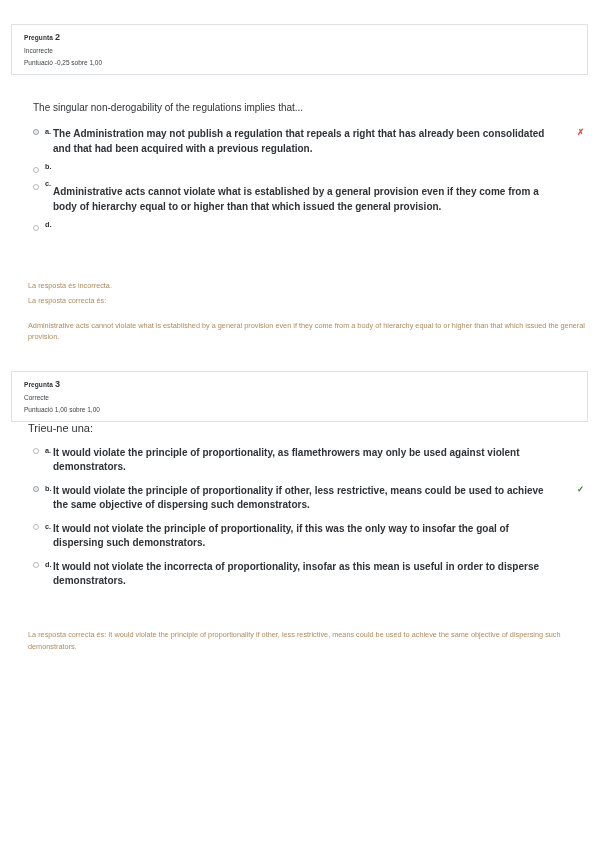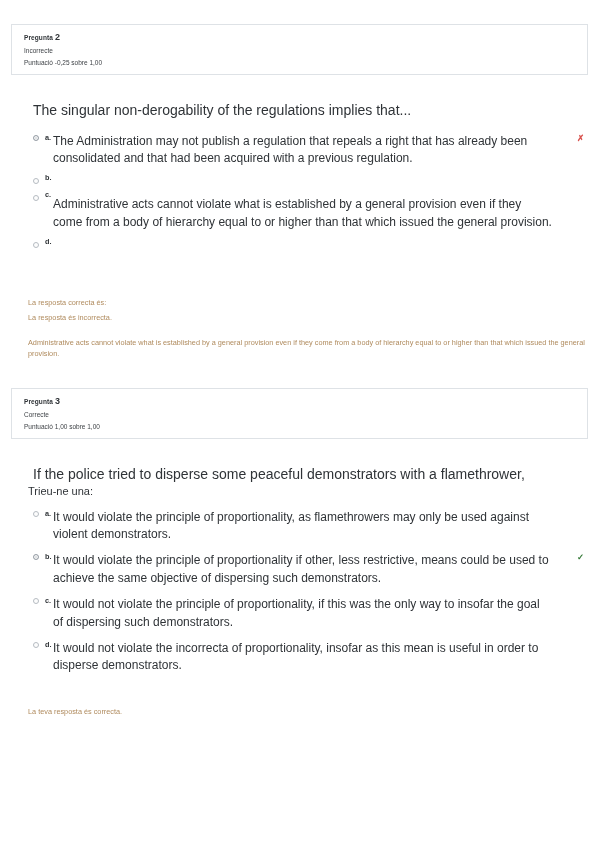--- a/index.html
+++ b/index.html
@@ -45,21 +45,21 @@
     font-size: 6.5px;
     color: #3f4347;
     margin-bottom: 5px;
   }
   .qheader .qgrade {
     font-size: 6.5px;
     color: #3f4347;
   }
 
   .qtext {
-    font-size: 14px;
+    font-size: 10px;
     color: #2f3337;
     padding: 0 11px 0 33px;
     margin-top: 26px;
     line-height: 1.4;
   }
   .prompt {
     font-size: 11px;
     color: #2f3337;
     padding: 0 11px 0 28px;
   }
@@ -92,25 +92,26 @@
   .letter {
     font-size: 7.3px;
     font-weight: bold;
     color: #2f3337;
     width: 14px;
     flex: 0 0 auto;
     padding-left: 6px;
     line-height: 1.35;
   }
   .atext {
-    font-size: 12px;
+    font-size: 10px;
     color: #2f3337;
     line-height: 1.45;
     flex: 1 1 auto;
     padding-right: 36px;
+    font-weight: bold;
   }
   .mark {
     position: absolute;
     right: 4px;
     top: 0px;
     font-size: 8.5px;
     font-weight: bold;
     line-height: 1.3;
   }
   .mark.wrong { color: #d9534f; }
@@ -180,40 +181,39 @@
 
       <div class="answer shift-d">
         <span class="radio"></span>
         <span class="letter">d.</span>
       </div>
     </div>
 
     <div class="spacer-1"></div>
 
     <div class="feedback">
+      <div class="line">La resposta és incorrecta.</div>
       <div class="line">La resposta correcta és:</div>
-      <div class="line">La resposta és incorrecta.</div>
       <div class="gap"></div>
       <div class="blk">Administrative acts cannot violate what is established by a general provision even if they come from a body of hierarchy equal to or higher than that which issued the general provision.</div>
     </div>
   </div>
 
   <div class="spacer-3"></div>
 
   <div class="question">
     <div class="qheader">
       <div class="qno">
         <span>Pregunta</span>
         <b>3</b>
       </div>
       <div class="qstate">Correcte</div>
       <div class="qgrade">Puntuació 1,00 sobre 1,00</div>
     </div>
 
-    <div class="qtext">If the police tried to disperse some peaceful demonstrators with a flamethrower,</div>
     <div class="prompt">Trieu-ne una:</div>
 
     <div class="answers">
       <div class="answer">
         <span class="radio"></span>
         <span class="letter">a.</span>
         <span class="atext">It would violate the principle of proportionality, as flamethrowers may only be used against violent demonstrators.</span>
       </div>
 
       <div class="answer">
@@ -232,18 +232,18 @@
       <div class="answer">
         <span class="radio"></span>
         <span class="letter">d.</span>
         <span class="atext">It would not violate the incorrecta of proportionality, insofar as this mean is useful in order to disperse demonstrators.</span>
       </div>
     </div>
 
     <div class="spacer-4"></div>
 
     <div class="feedback">
-      <div class="line">La teva resposta és correcta.</div>
       <div class="gap"></div>
+      <div class="blk">La resposta correcta és: It would violate the principle of proportionality if other, less restrictive, means could be used to achieve the same objective of dispersing such demonstrators.</div>
     </div>
   </div>
 
 </div>
 
 </body></html>

